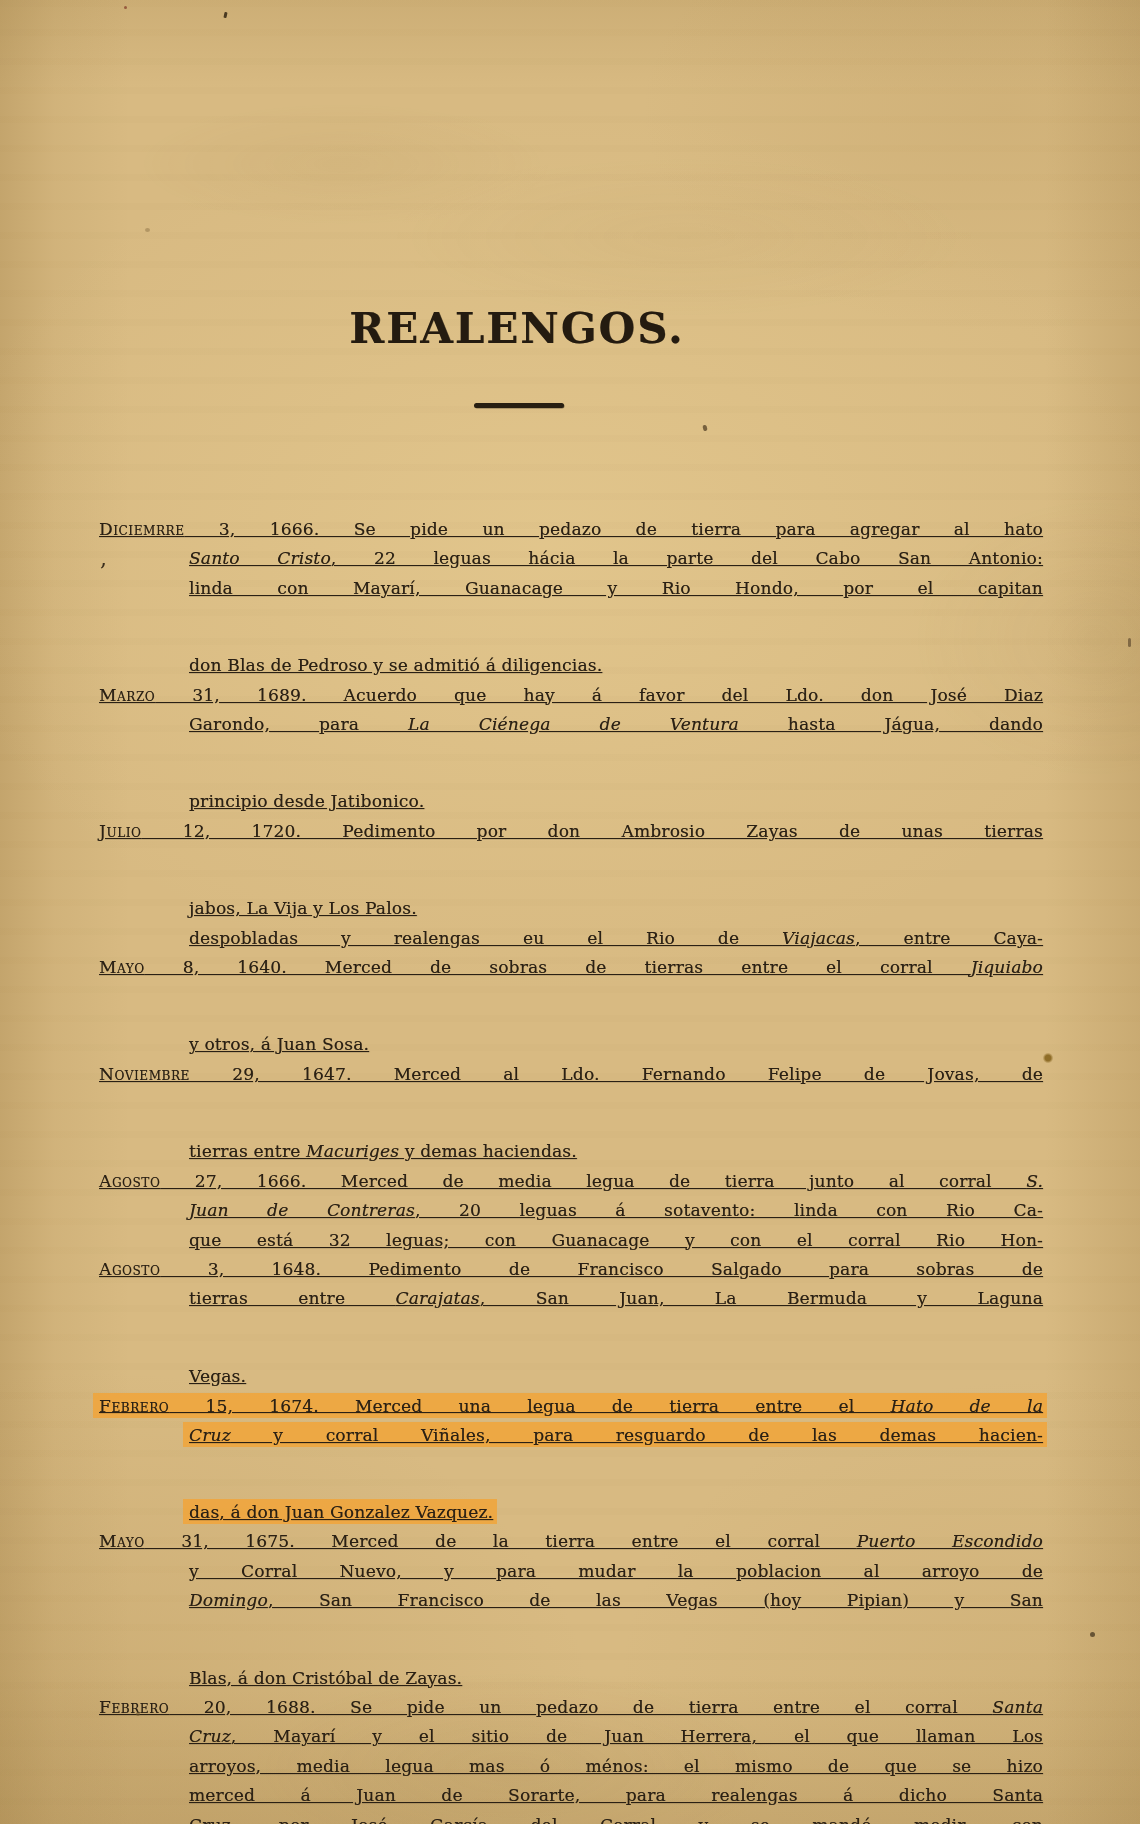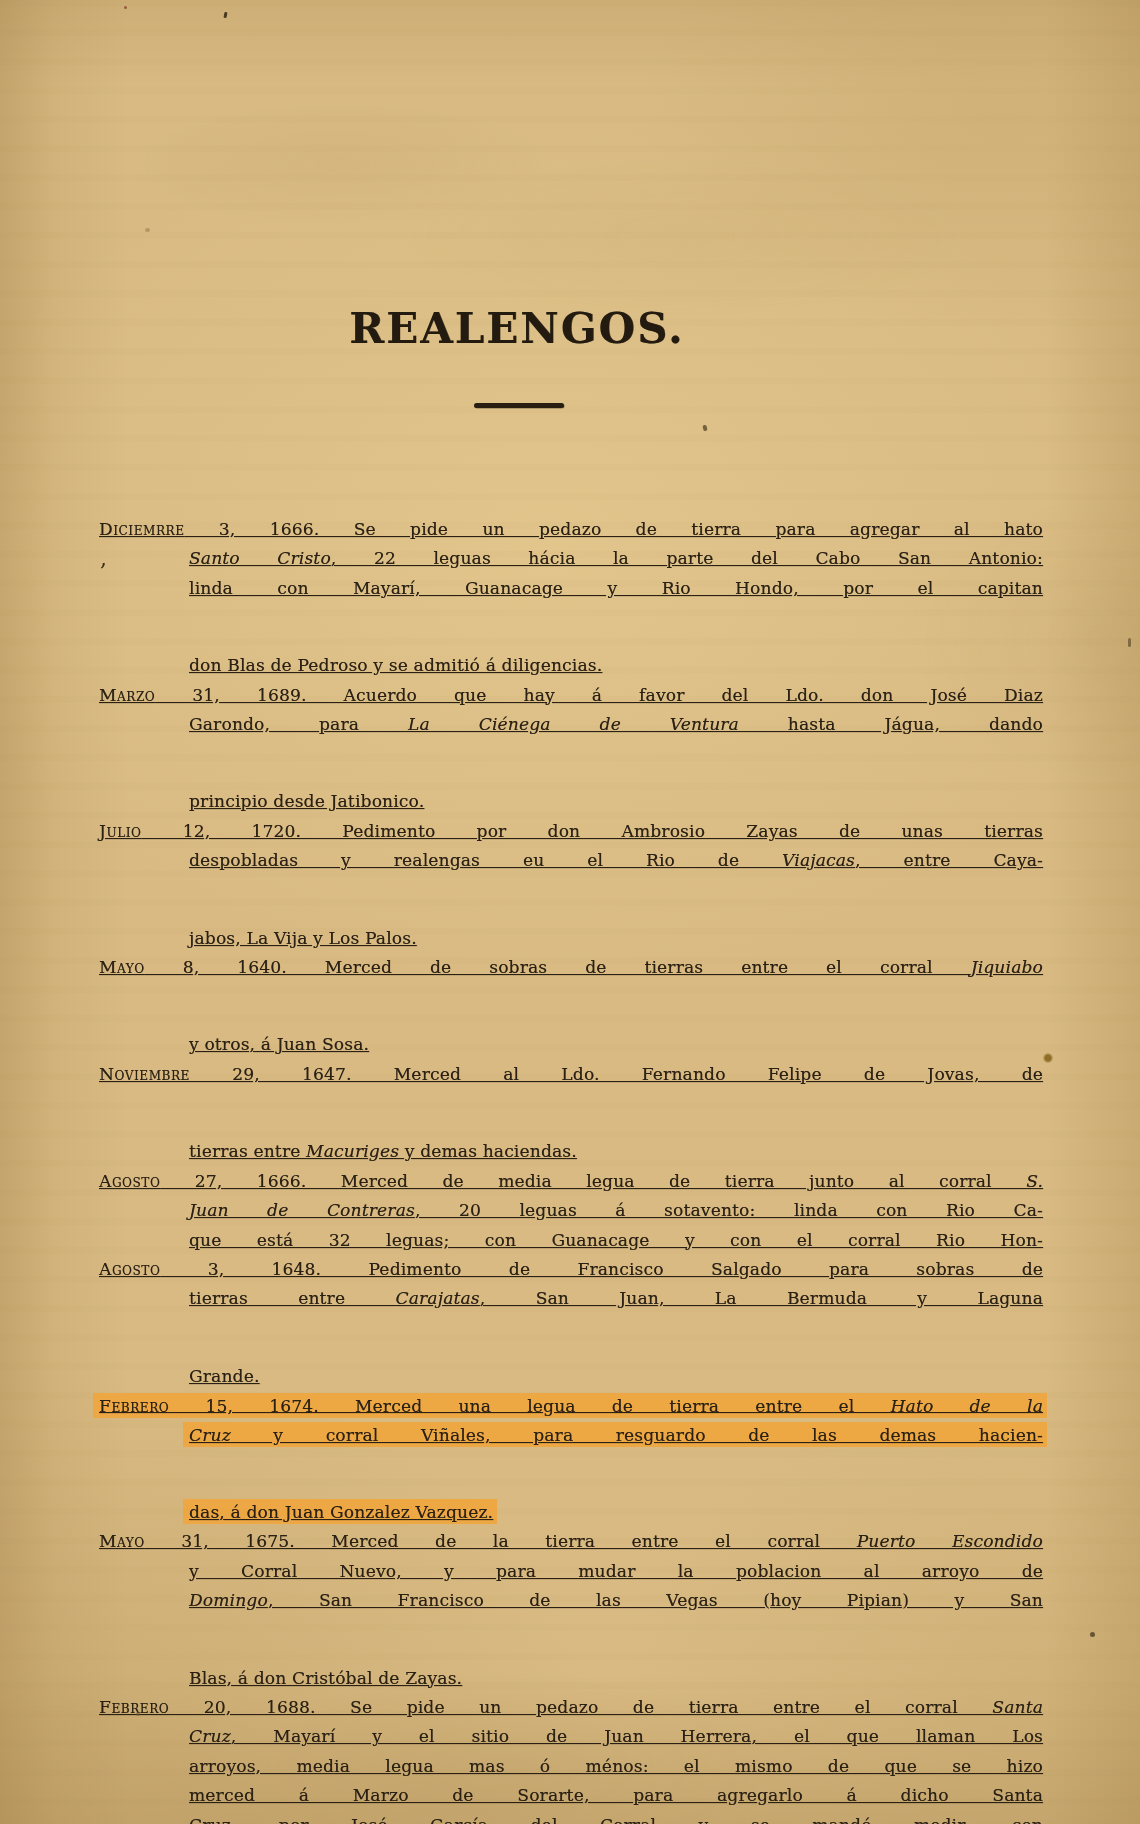--- a/index.html
+++ b/index.html
@@ -72,59 +72,59 @@
         <div class="line"><span><span>linda con Mayarí, Guanacage y Rio Hondo, por el capitan</span></span></div>
         <div class="line end"><span><span>don Blas de Pedroso y se admitió á diligencias.</span></span></div>
       </div>
       <div class="entry">
         <div class="line first"><span><span class="sc">Marzo</span><span> 31, 1689.  Acuerdo que hay á favor del Ldo. don José Diaz</span></span></div>
         <div class="line"><span><span>Garondo, para </span><i>La Ciénega de Ventura</i><span> hasta Jágua, dando</span></span></div>
         <div class="line end"><span><span>principio desde Jatibonico.</span></span></div>
       </div>
       <div class="entry">
         <div class="line first"><span><span class="sc">Julio</span><span> 12, 1720.  Pedimento por don Ambrosio Zayas de unas tierras</span></span></div>
+        <div class="line end"><span><span>jabos, La Vija y Los Palos.</span></span></div>
         <div class="line"><span><span>despobladas y realengas eu el Rio de </span><i>Viajacas</i><span>, entre Caya-</span></span></div>
-        <div class="line end"><span><span>jabos, La Vija y Los Palos.</span></span></div>
       </div>
       <div class="entry">
         <div class="line first"><span><span class="sc">Mayo</span><span> 8, 1640.  Merced de sobras de tierras  entre el corral </span><i>Jiquiabo</i></span></div>
         <div class="line end"><span><span>y otros, á Juan Sosa.</span></span></div>
       </div>
       <div class="entry">
         <div class="line first"><span><span class="sc">Noviembre</span><span> 29, 1647.  Merced al Ldo. Fernando Felipe de Jovas, de</span></span></div>
         <div class="line end"><span><span>tierras entre </span><i>Macuriges</i><span> y demas haciendas.</span></span></div>
       </div>
       <div class="entry">
         <div class="line first"><span><span class="sc">Agosto</span><span> 27, 1666.  Merced de media legua de tierra junto al corral </span><i>S.</i></span></div>
         <div class="line"><span><i>Juan de Contreras</i><span>, 20 leguas á sotavento: linda con Rio Ca-</span></span></div>
         <div class="line"><span><span>que está 32 leguas; con Guanacage y con el corral Rio Hon-</span></span></div>
       </div>
       <div class="entry">
         <div class="line first"><span><span class="sc">Agosto</span><span> 3, 1648.  Pedimento de Francisco Salgado para sobras de</span></span></div>
         <div class="line"><span><span>tierras entre </span><i>Carajatas</i><span>, San Juan, La Bermuda y Laguna</span></span></div>
-        <div class="line end"><span><span>Grande.</span></span></div>
+        <div class="line end"><span><span>Vegas.</span></span></div>
       </div>
       <div class="entry">
         <div class="line first"><span class="hl"><span class="sc">Febrero</span><span> 15, 1674.  Merced una legua de tierra entre el </span><i>Hato de la</i></span></div>
         <div class="line"><span class="hl"><i>Cruz</i><span> y corral Viñales, para resguardo de las demas hacien-</span></span></div>
         <div class="line end"><span class="hl"><span>das, á don Juan Gonzalez Vazquez.</span></span></div>
       </div>
       <div class="entry">
         <div class="line first"><span><span class="sc">Mayo</span><span> 31, 1675.  Merced de la tierra entre el corral </span><i>Puerto Escondido</i></span></div>
         <div class="line"><span><span>y Corral Nuevo, y para  mudar  la  poblacion  al arroyo de</span></span></div>
       </div>
       <div class="entry">
         <div class="line"><span><i>Domingo</i><span>, San Francisco de las Vegas  (hoy Pipian) y San</span></span></div>
         <div class="line end"><span><span>Blas, á don Cristóbal de Zayas.</span></span></div>
       </div>
       <div class="entry">
         <div class="line first"><span><span class="sc">Febrero</span><span> 20, 1688.  Se pide un pedazo de tierra entre el corral </span><i>Santa</i></span></div>
         <div class="line"><span><i>Cruz</i><span>, Mayarí y el sitio de Juan Herrera, el que llaman Los</span></span></div>
         <div class="line"><span><span>arroyos, media legua mas ó ménos: el mismo de que se hizo</span></span></div>
-        <div class="line"><span><span>merced á Marzo de Sorarte,  para  agregarlo  á dicho  Santa</span></span></div>
+        <div class="line"><span><span>merced á Juan de Sorarte,  para  realengas  á dicho  Santa</span></span></div>
         <div class="line"><span><span>Cruz, por José García del Corral y se mandó medir,  con</span></span></div>
         <div class="line end"><span><span>atencion de vecinos.</span></span></div>
       </div>
     </div>
 
   <div class="speck" style="left:224px;top:12px;width:3px;height:6px;background:#4a3a22;transform:rotate(12deg);border-radius:1px;"></div>
   <div class="speck" style="left:124px;top:6px;width:3px;height:3px;background:#8a4630;border-radius:50%;opacity:.8;"></div>
   <div class="speck" style="left:100px;top:546px;font-size:22px;color:#3a2d1c;">,</div>
   <div class="speck" style="left:1043px;top:1053px;width:10px;height:10px;background:radial-gradient(circle,#8f6d28 0 40%,rgba(143,109,40,0) 75%);"></div>
   <div class="speck" style="left:1128px;top:638px;width:3px;height:9px;background:#6a5435;border-radius:2px;opacity:.75;"></div>

